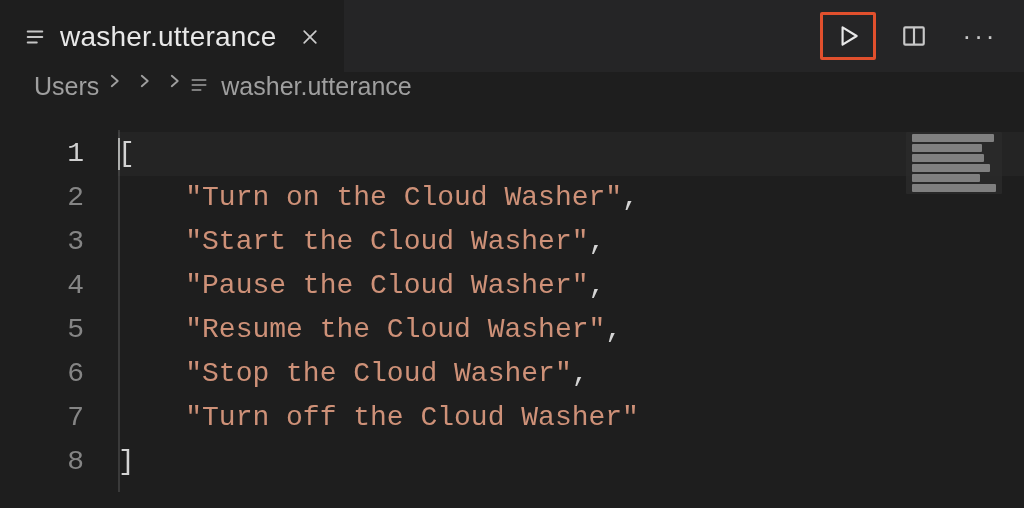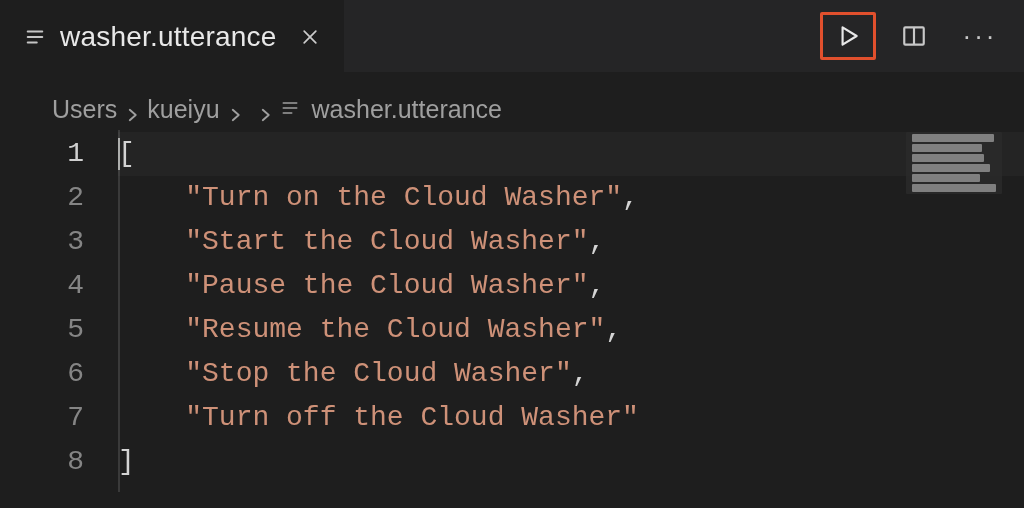--- a/index.html
+++ b/index.html
@@ -12,21 +12,21 @@
   .tab .file-icon { width: 22px; height: 22px; display: flex; align-items: center; justify-content: center; }
   .tab .file-icon svg { width: 22px; height: 22px; }
   .tab-title { color: #e8e8e8; font-size: 28px; font-weight: 400; letter-spacing: .2px; }
   .tab-close { width: 28px; height: 28px; display:flex; align-items:center; justify-content:center; color:#cccccc; margin-left: 6px; cursor:pointer; border-radius:4px;}
   .tab-actions { position:absolute; right: 16px; top: 0; bottom:0; display:flex; align-items:center; gap: 10px; }
   .action-btn { width: 56px; height: 48px; display:flex; align-items:center; justify-content:center; color:#cccccc; border-radius:4px; cursor:pointer;}
   .run-highlight { border: 3px solid #e1502d; border-radius: 2px; }
   .more-dots { letter-spacing: 3px; font-size: 26px; line-height:1; color:#c8c8c8;}
 
   
-  .breadcrumb { height: 52px; display:flex; align-items:flex-end; padding: 0 0 0 52px; gap: 0; color:#9f9f9f; font-size: 25px; background:#1e1e1e;}
+  .breadcrumb { height: 52px; display:flex; align-items:flex-start; padding: 0 0 0 34px; gap: 0; color:#9f9f9f; font-size: 25px; background:#1e1e1e;}
   .crumb { color:#9f9f9f; }
   .crumb-sep { color:#9f9f9f; padding: 0 6px; display:flex; align-items:center;}
   .crumb-sep svg{ width:18px; height:18px;}
   .crumb-file { display:flex; align-items:center; gap:12px; }
   .crumb-file .file-icon svg{ width:20px; height:20px;}
 
   
   .editor-wrap { position:absolute; left:0; right:0; top:124px; bottom:0; display:flex; background:#1e1e1e;}
   .gutter { width: 118px; padding-top: 8px; text-align:right; color:#858585; font-family: Menlo, Consolas, "Courier New", monospace; font-size: 28px; line-height: 44px; user-select:none;}
   .gutter div { padding-right: 34px; }
@@ -87,21 +87,20 @@
     </div>
   </div>
 
   <div class="breadcrumb">
     <span class="crumb">Users</span>
     <span class="crumb-sep">
         <svg viewBox="0 0 24 24" fill="none" stroke="#9f9f9f" stroke-width="2.5" stroke-linecap="round" stroke-linejoin="round">
           <polyline points="9,5 17,12 9,19"></polyline>
         </svg>
       </span>
-    <span class="crumb">kueiyu</span>
     <span class="crumb-sep">
         <svg viewBox="0 0 24 24" fill="none" stroke="#9f9f9f" stroke-width="2.5" stroke-linecap="round" stroke-linejoin="round">
           <polyline points="9,5 17,12 9,19"></polyline>
         </svg>
       </span>
     <span class="crumb-sep">
         <svg viewBox="0 0 24 24" fill="none" stroke="#9f9f9f" stroke-width="2.5" stroke-linecap="round" stroke-linejoin="round">
           <polyline points="9,5 17,12 9,19"></polyline>
         </svg>
       </span>

